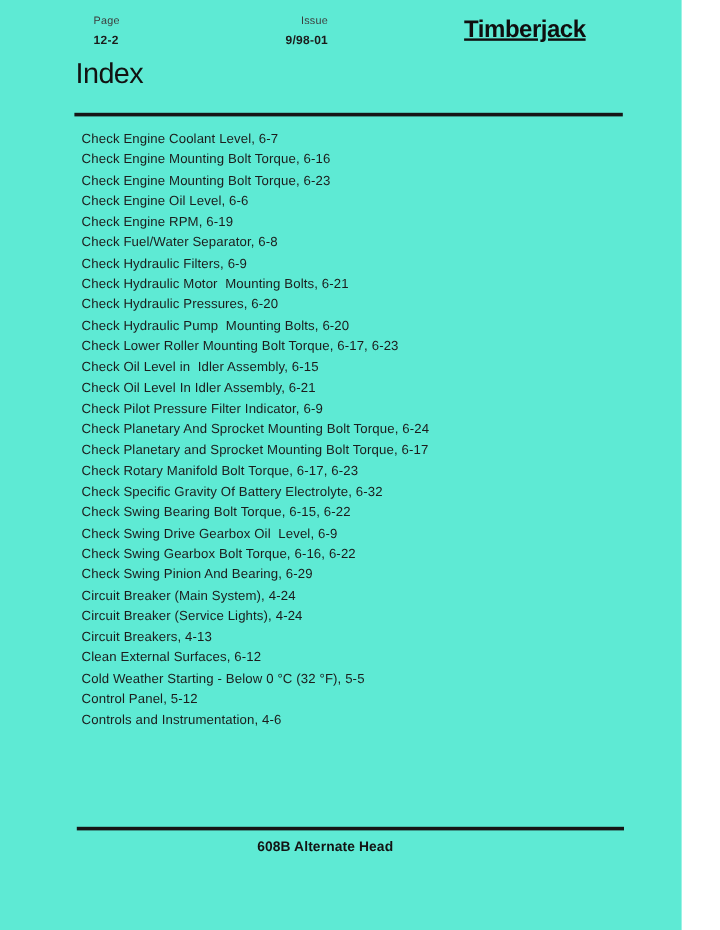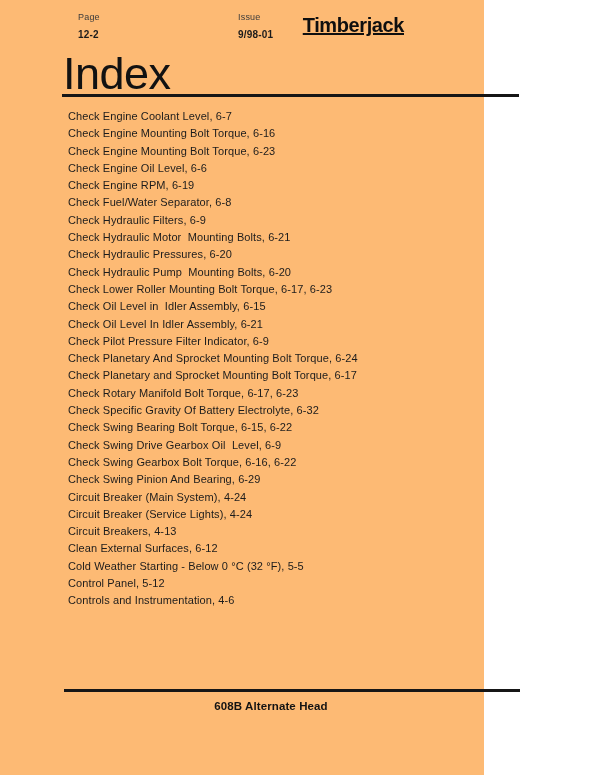--- a/index.html
+++ b/index.html
@@ -5,28 +5,28 @@
   * { margin: 0; padding: 0; box-sizing: border-box; }
   html, body {
     width: 600px;
     height: 775px;
     background: #ffffff;
     font-family: "Liberation Sans", "DejaVu Sans", sans-serif;
     overflow: hidden;
   }
   .page {
     position: relative;
-    width: 484px;
+    width: 568px;
     height: 775px;
-    background: #fdba74;
+    background: #5eead4;
   }
   
   .hdr-block { position: absolute; top: 12px; }
   .hdr-block.page-col  { left: 78px; }
-  .hdr-block.issue-col { left: 238px; }
+  .hdr-block.issue-col { left: 238px; text-align: right; }
   .hdr-label {
     font-size: 9px;
     color: #3c3c3c;
     letter-spacing: 0.2px;
   }
   .hdr-value {
     margin-top: 7px;
     font-size: 10px;
     font-weight: 700;
     color: #1b1b1b;
@@ -40,21 +40,21 @@
     font-weight: 700;
     color: #0f0f0f;
     letter-spacing: -0.4px;
     text-decoration: underline;
   }
   
   .title {
     position: absolute;
     left: 63px;
     top: 48px;
-    font-size: 45px;
+    font-size: 24px;
     font-weight: 400;
     color: #121212;
     letter-spacing: -0.5px;
   }
   .title-rule {
     position: absolute;
     left: 62px;
     top: 94px;
     width: 457px;
     height: 3px;

